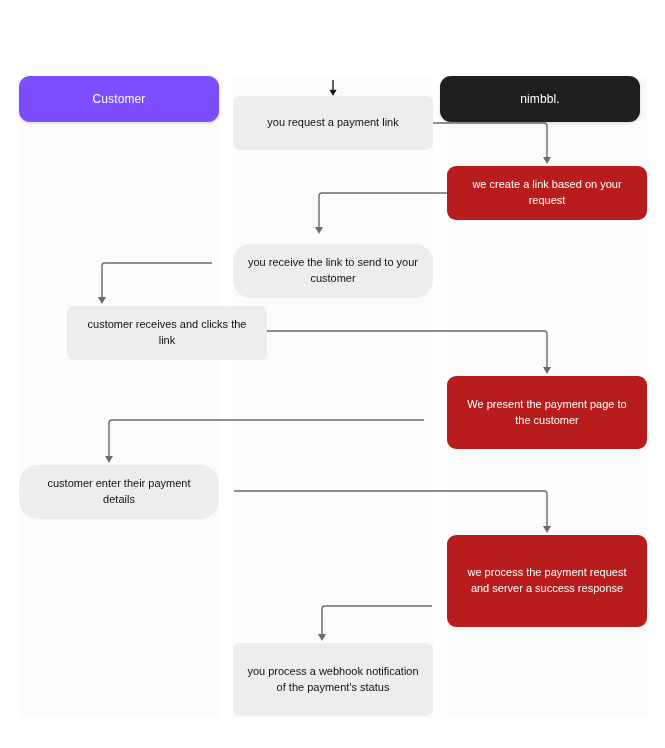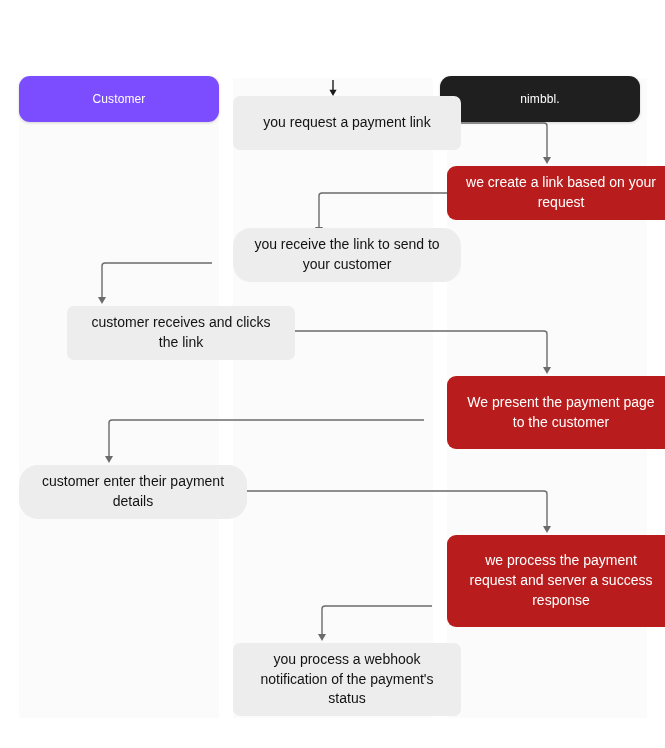--- a/index.html
+++ b/index.html
@@ -49,49 +49,49 @@
   }
   .header-pill.purple { background: #7c4dff; }
   .header-pill.dark   { background: #1f1f1f; }
   .header-pill.h-customer { left: 19px;  width: 200px; }
   .header-pill.h-server   { left: 233px; width: 200px; }
   .header-pill.h-nimbbl   { left: 440px; width: 200px; }
 
   
   .step {
     position: absolute;
-    width: 228px;
+    width: 200px;
     border-radius: 7px;
     display: flex;
     align-items: center;
     justify-content: center;
     text-align: center;
     box-sizing: border-box;
     padding: 10px 14px;
-    font-size: 14px;
+    font-size: 11px;
     line-height: 1.42;
   }
   .step.light {
     background: #ededee;
     color: #121212;
   }
   .step.darkbox {
     background: #b91c1c;
     color: #ffffff;
     border-radius: 9px;
   }
 
   .col-customer { left: 19px; }
   .col-server   { left: 233px; }
   .col-nimbbl   { left: 447px; }
 
   
   #step-request-link   { top: 96px;  height: 54px; }
   #step-create-link    { top: 166px; height: 54px; }
-  #step-receive-link   { top: 228px; height: 54px; border-radius: 18px; }
+  #step-receive-link   { top: 244px; height: 54px; border-radius: 18px; }
   #step-customer-click { top: 306px; height: 54px; margin-left: 48px; }
   #step-present-page   { top: 376px; height: 73px; }
   #step-enter-details  { top: 465px; height: 54px; border-radius: 19px; }
   #step-process-pay    { top: 535px; height: 92px; }
   #step-webhook        { top: 643px; height: 73px; }
 
   
   #connectors {
     position: absolute;
     left: 0;

